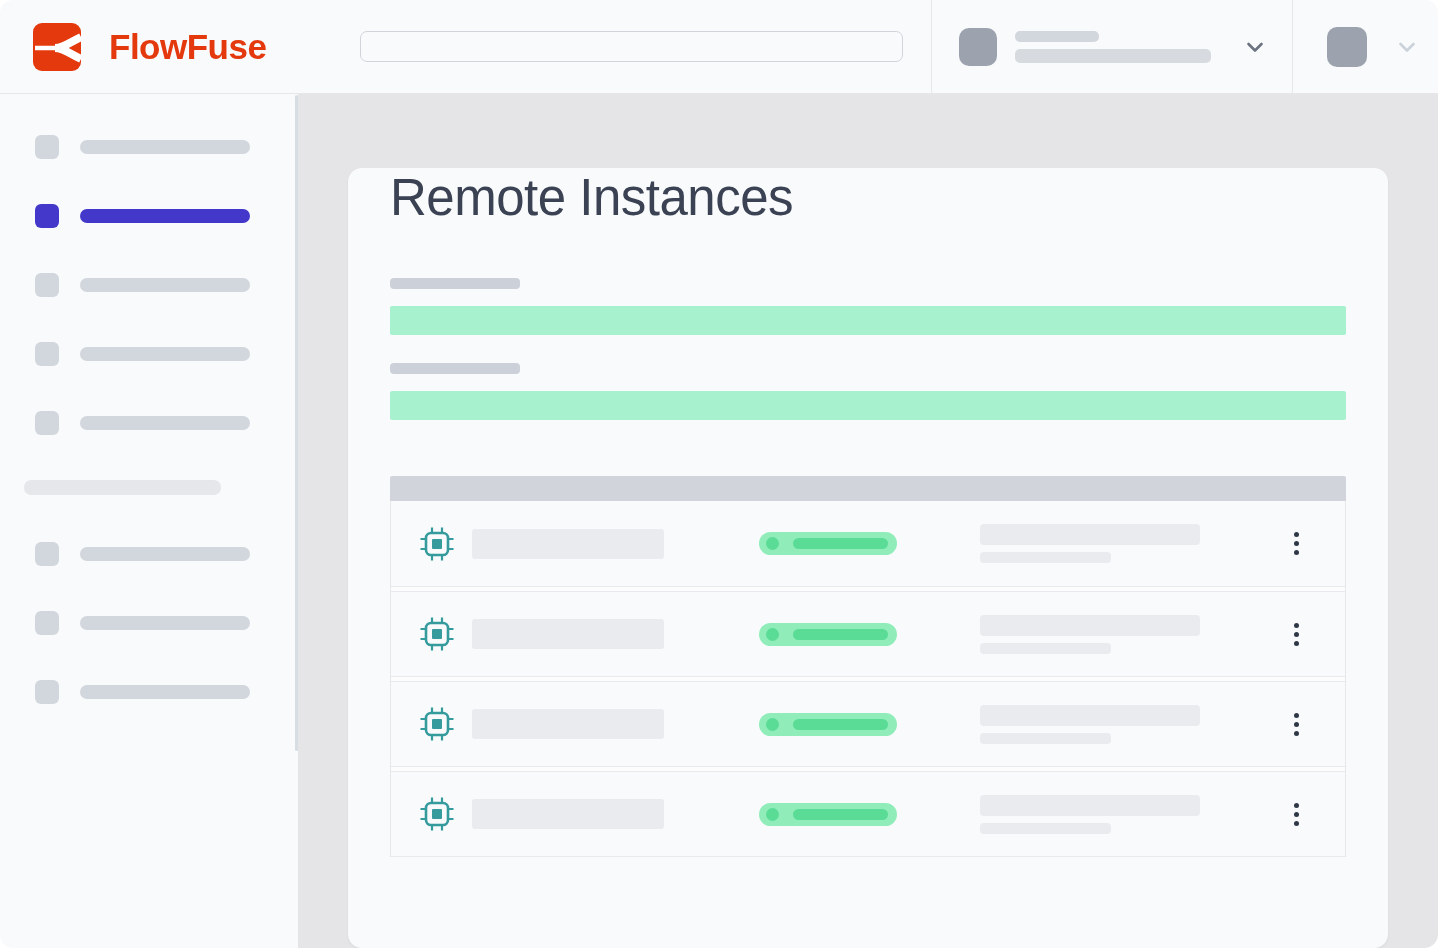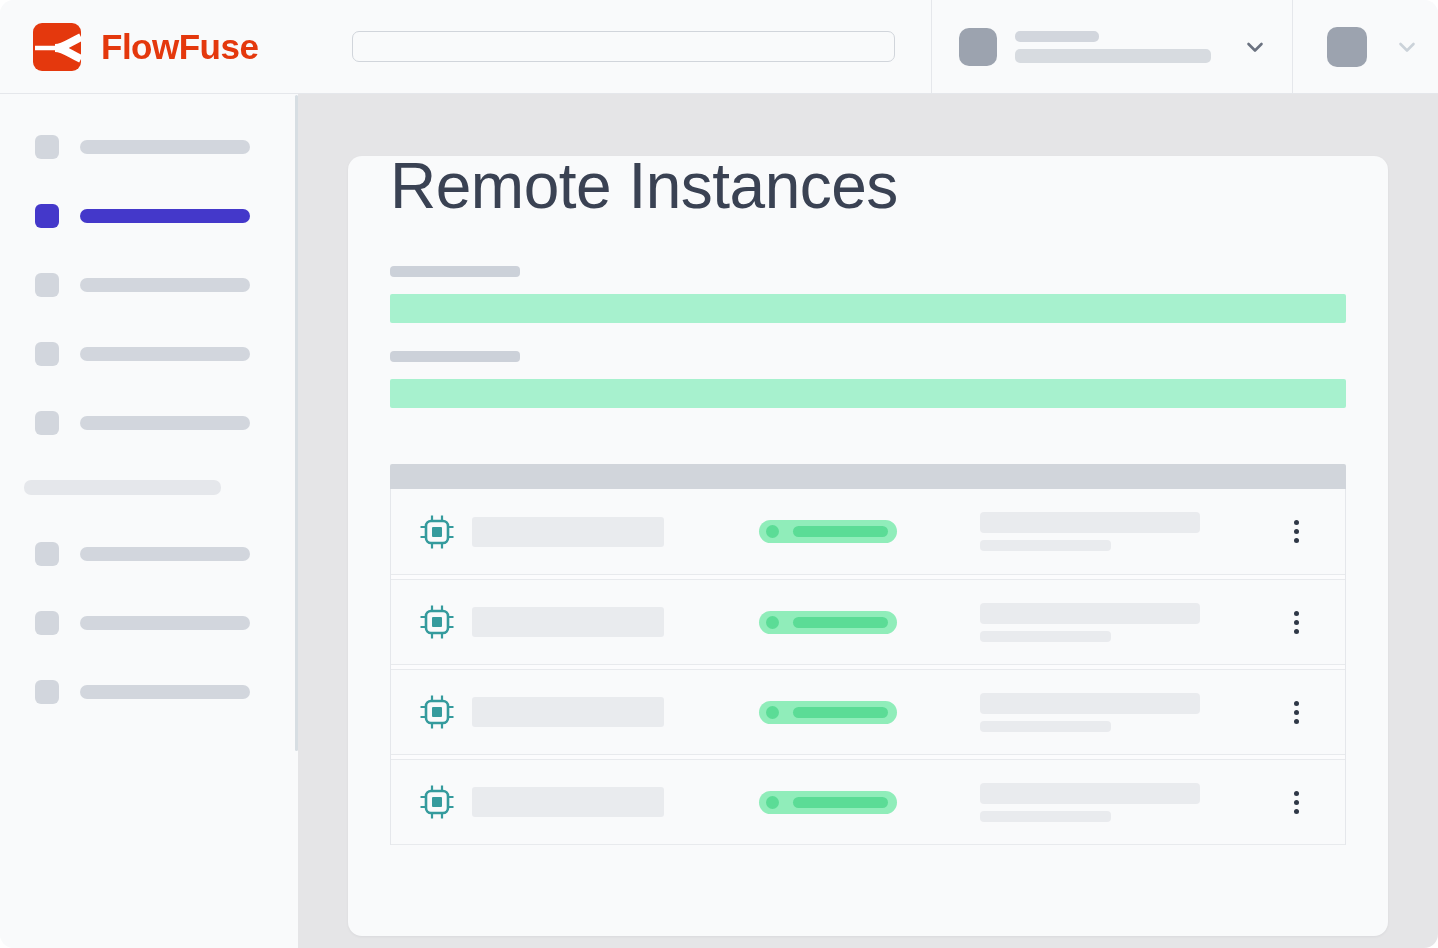--- a/index.html
+++ b/index.html
@@ -10,21 +10,21 @@
     background: var(--page_bg);
     position: relative;
   }
 
   
   .header {
     height: 94px; display: flex; align-items: center;
     background: var(--page_bg);
     border-bottom: 1px solid var(--border);
   }
-  .brand { display: flex; align-items: center; gap: 20px; margin-left: 33px; flex: 0 0 auto; }
+  .brand { display: flex; align-items: center; gap: 28px; margin-left: 33px; flex: 0 0 auto; }
   .brand-logo { width: 48px; height: 48px; display: block; }
   .brand-name {
     font-size: 35px; font-weight: 700; letter-spacing: -0.5px;
     color: var(--brand_orange);
   }
   .search-input {
     margin-left: 94px; width: 543px; height: 31px;
     border: 1px solid var(--search_border); border-radius: 7px;
     background: transparent; outline: none;
     font-size: 14px; color: var(--text_dark); padding: 0 10px;
@@ -62,21 +62,21 @@
   }
 
   
   .main { flex: 1 1 auto; background: var(--main_bg); padding: 34px 50px 40px 50px; }
   .card {
     width: 1040px; height: 780px; background: var(--card_bg);
     border-radius: 14px; padding: 0 42px;
     box-shadow: 0 1px 3px rgba(17, 24, 39, 0.05);
   }
   .page-title {
-    margin-top: 28px; font-size: 64px; line-height: 60px;
+    margin-top: 40px; font-size: 51px; line-height: 60px;
     font-weight: 500; letter-spacing: -0.5px; color: var(--text_dark);
   }
   .field-label { width: 130px; height: 11px; border-radius: 4px; background: var(--label_placeholder); }
   .field-input { width: 100%; height: 29px; border-radius: 2px; background: var(--input_green); cursor: text; }
   .field:nth-of-type(1) .field-label { margin-top: 50px; }
   .field .field-label + .field-input { margin-top: 17px; }
   .field + .field .field-label { margin-top: 28px; }
 
   
   .table { margin-top: 56px; }

